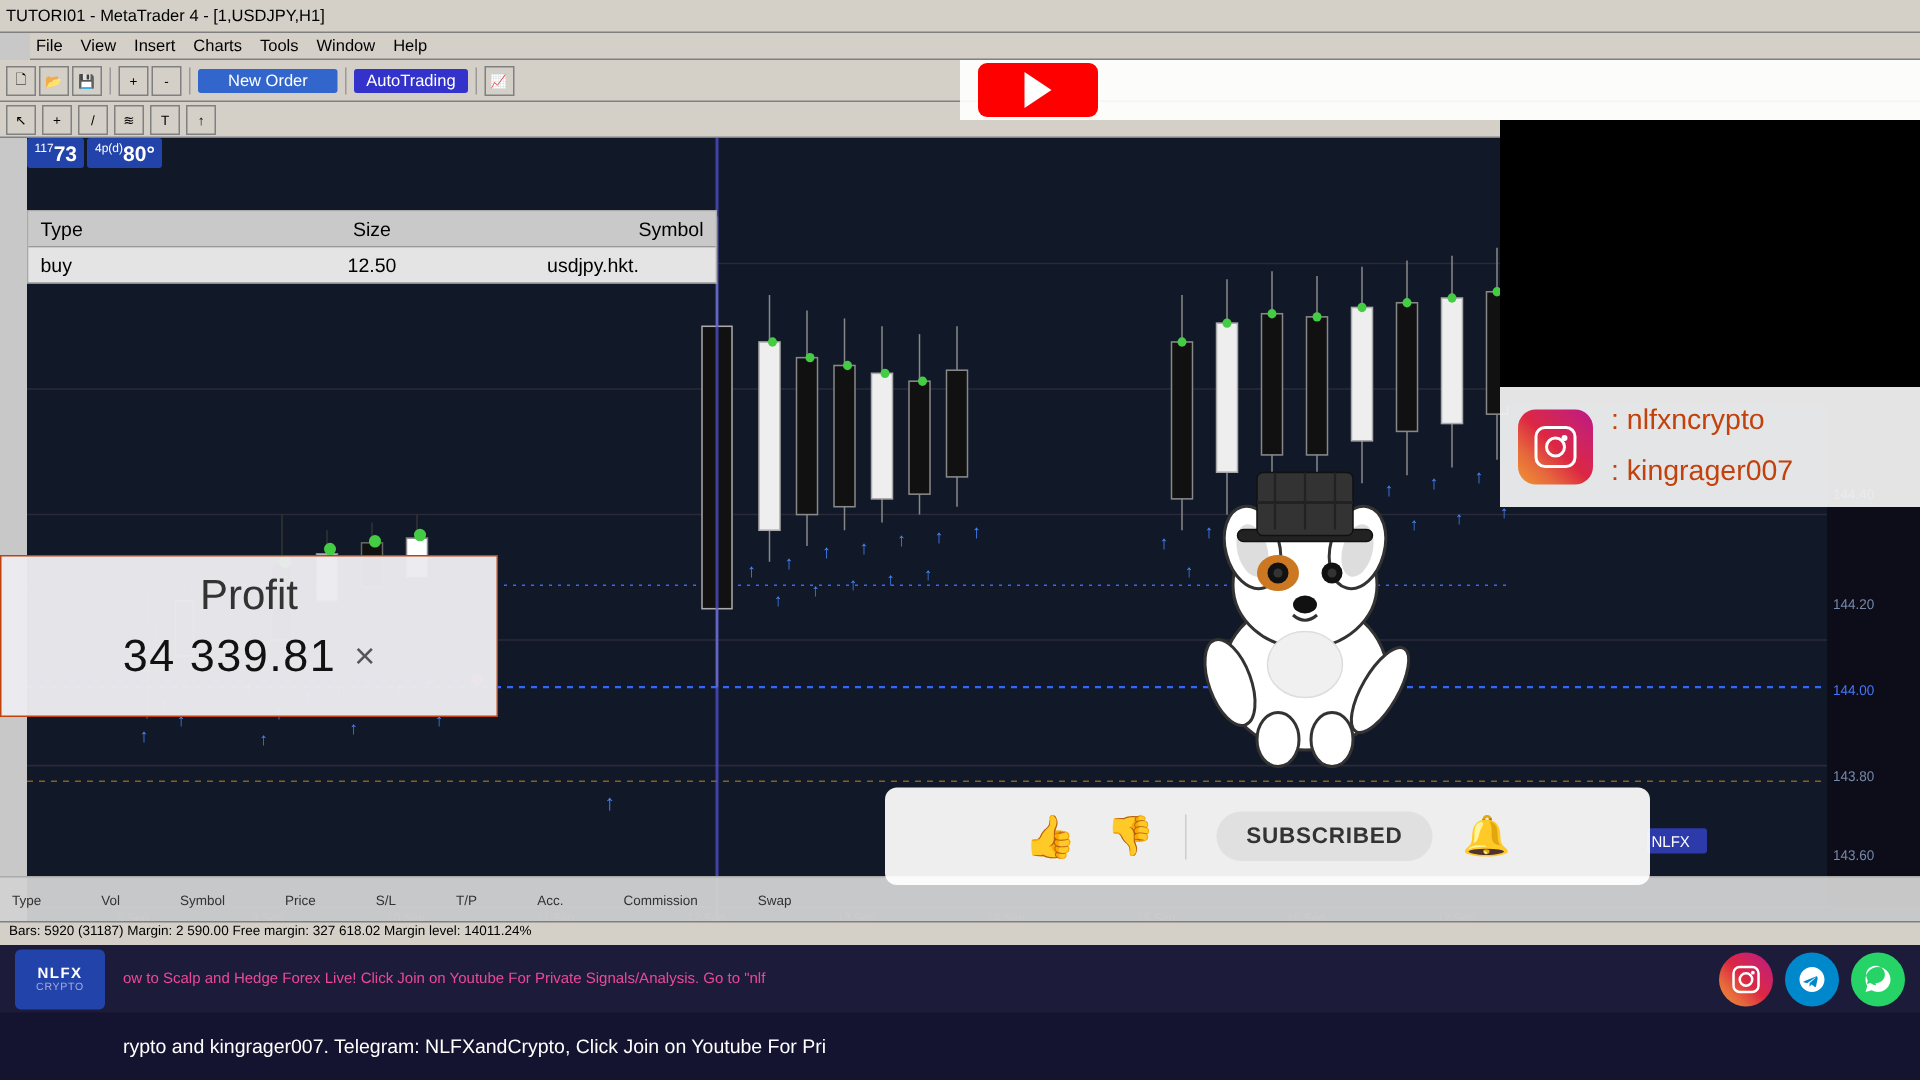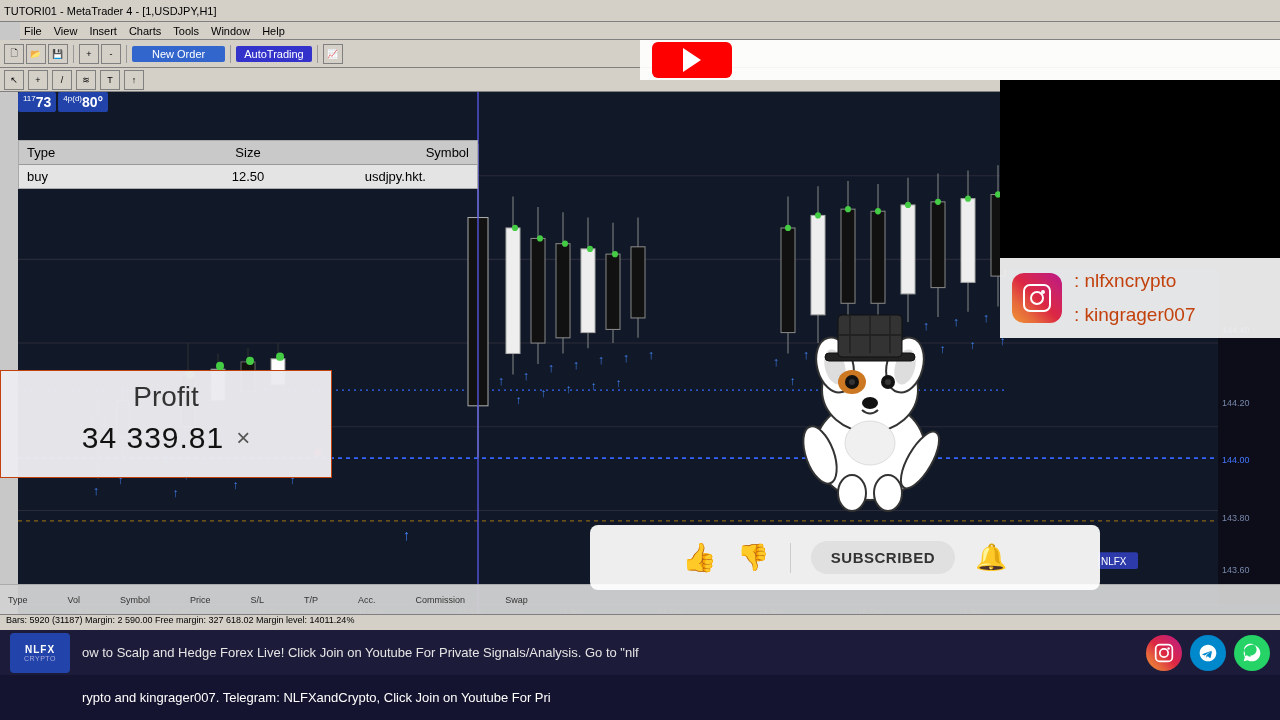--- a/index.html
+++ b/index.html
@@ -422,22 +422,22 @@
       letter-spacing: 1px;
     }
 
     .nlfx-sub {
       font-size: 7px;
       color: #aad;
       letter-spacing: 0.5px;
     }
 
     .ticker-text {
-      font-size: 13px;
-      color: #e5e5e5;
+      font-size: 10px;
+      color: #ec4899;
       flex: 1;
       overflow: hidden;
       white-space: nowrap;
     }
 
     .social-icons-row {
       display: flex;
       gap: 8px;
       align-items: center;
       flex-shrink: 0;

